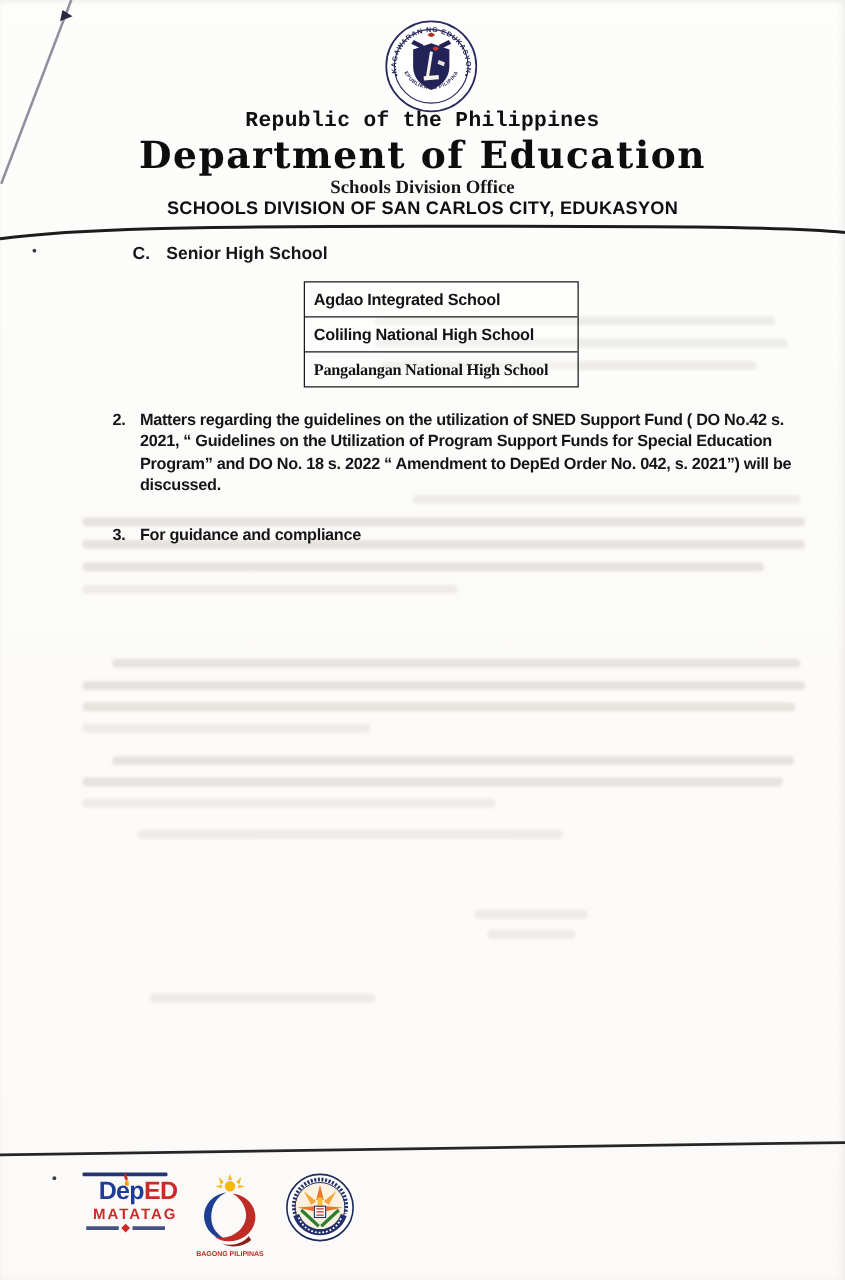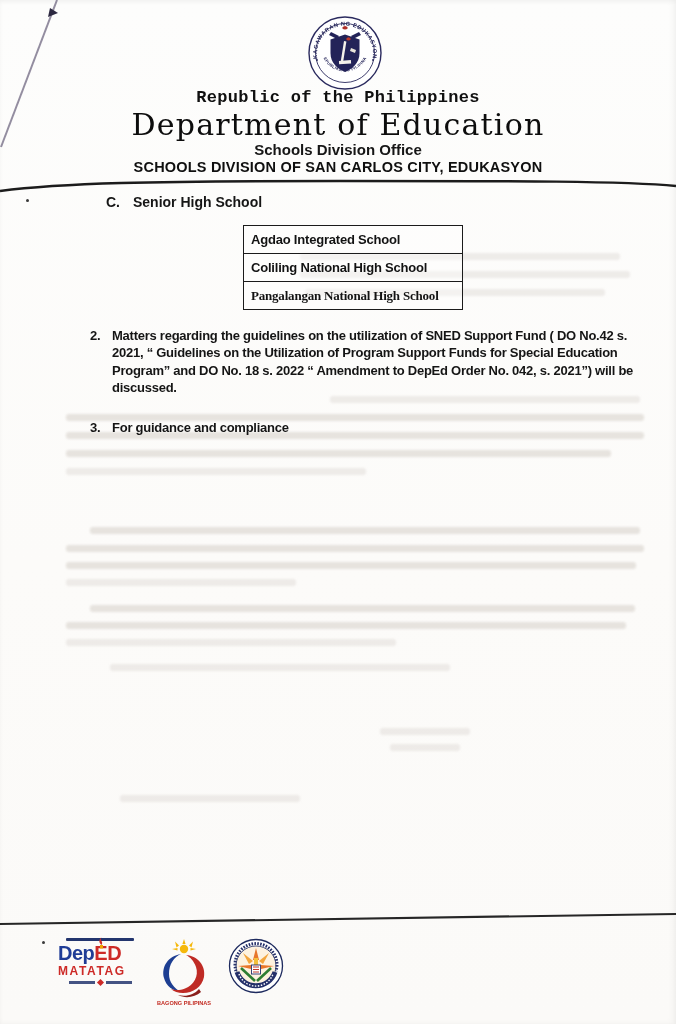--- a/index.html
+++ b/index.html
@@ -7,23 +7,23 @@
     position:relative;width:676px;height:1024px;margin:0 auto;
     background:linear-gradient(180deg,#fdfdfc 0%,#fcfbf9 55%,#fbfaf8 100%);
     overflow:hidden;
     font-family:"Liberation Sans",sans-serif;
     color:#161616;
     box-shadow:inset -3px 0 6px rgba(0,0,0,0.04), inset 0 2px 4px rgba(0,0,0,0.03);
   }
   
   .hdr{position:absolute;left:0;top:88px;width:100%;text-align:center;line-height:1.12;}
   .hdr .republic{font-family:Liberation Mono, monospace;font-weight:bold;font-size:17px;letter-spacing:.3px;color:#101010;}
-  .hdr .dept{font-family:"DejaVu Serif",serif;font-weight:normal;font-size:30px;letter-spacing:1.2px;color:#0d0d0d;margin-top:1px;}
+  .hdr .dept{font-family:"DejaVu Serif",serif;font-weight:bold;font-size:30px;letter-spacing:1.2px;color:#0d0d0d;margin-top:1px;}
   .hdr .region{font-family:"DejaVu Serif",serif;font-weight:bold;font-size:13px;margin-top:3px;}
-  .hdr .office{font-family:Liberation Sans, sans-serif;font-weight:bold;font-size:15px;}
+  .hdr .office{font-family:Liberation Serif, serif;font-weight:bold;font-size:15px;}
   .hdr .division{font-weight:bold;font-size:14.5px;letter-spacing:.2px;margin-top:1px;color:#0f0f0f;}
   .seal{position:absolute;left:307px;top:15px;}
   
   .artifact-svg{position:absolute;left:0;top:0;pointer-events:none;}
   .dot{position:absolute;background:#3a3a3a;border-radius:50%;}
   
   .section-head{position:absolute;left:106px;top:194px;font-size:14px;font-weight:600;display:flex;}
   .section-head .letter{width:27px;}
   .schools-table{position:absolute;left:243px;top:225px;width:218px;border:1.6px solid #1b1b1b;background:rgba(255,255,255,.35);}
   .schools-table .row{height:27px;display:flex;align-items:center;padding-left:7px;
@@ -32,21 +32,21 @@
   .item{position:absolute;display:flex;font-size:13px;font-weight:600;line-height:17.4px;letter-spacing:-.25px;color:#151515;}
   .item .num{width:22px;flex:none;}
   .item .txt{width:548px;}
   
   .ghost{position:absolute;left:0;top:0;width:100%;height:100%;filter:blur(1.3px);pointer-events:none;}
   .gl{position:absolute;height:7px;border-radius:3px;background:#d2ccc4;opacity:.5;}
   .gl.f{opacity:.33;}
   
   .contact{position:absolute;left:352px;top:933px;width:300px;text-align:center;
     font-size:9.5px;font-weight:bold;line-height:14px;color:#141414;letter-spacing:0;}
-  .deped-logo{position:absolute;left:58px;top:938px;width:84px;text-align:left;}
+  .deped-logo{position:absolute;left:58px;top:938px;width:84px;text-align:right;}
   .dl-rule{height:2.5px;background:#23356e;width:68px;margin:0 auto;border-radius:1px;}
   .dl-word{font-size:20px;font-weight:bold;line-height:24px;letter-spacing:-.5px;position:relative;}
   .dl-word .blue{color:#1f3c96;}
   .dl-word .red{color:#cd2a27;}
   .dl-flame{position:absolute;left:39px;top:-4px;}
   .dl-matatag{font-size:12px;font-weight:bold;color:#cd2a27;letter-spacing:1.6px;line-height:13px;}
   .dl-tagline{display:flex;align-items:center;justify-content:center;gap:3px;margin-top:2px;}
   .dl-tagline .bar{width:26px;height:3px;background:#23356e;opacity:.85;}
   .dl-tagline .heart{width:5px;height:5px;background:#cd2a27;transform:rotate(45deg);}
   .bagong-logo{position:absolute;left:148px;top:938px;}

